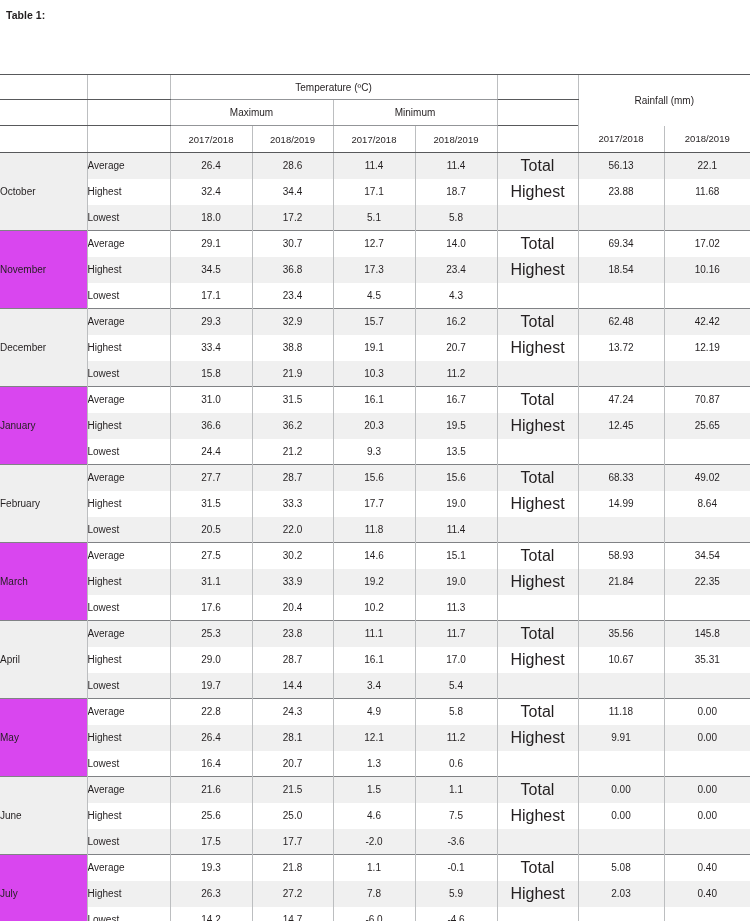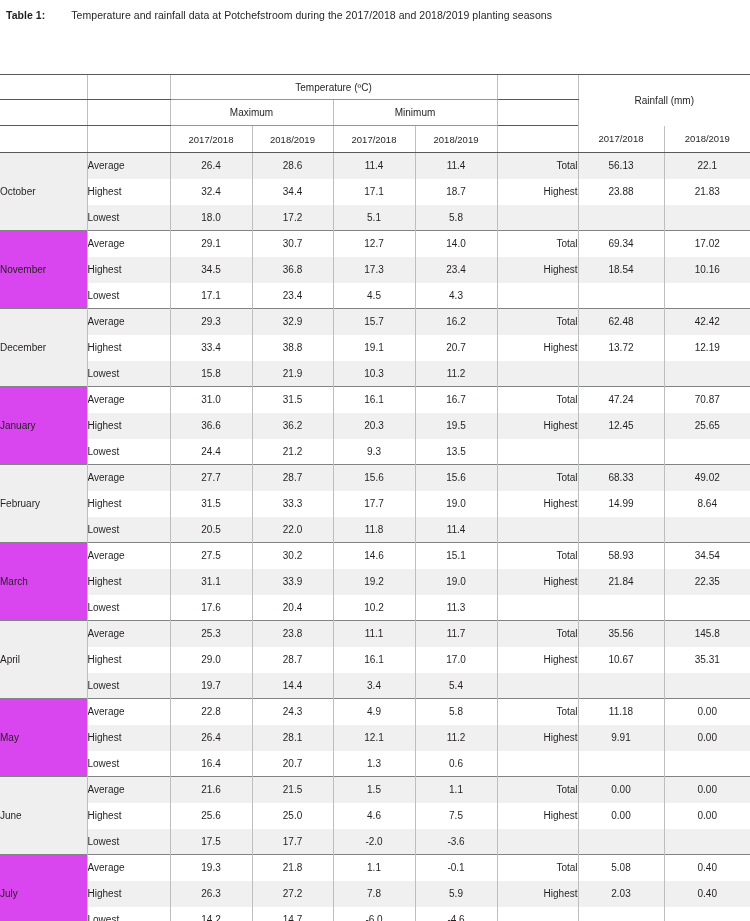--- a/index.html
+++ b/index.html
@@ -106,24 +106,24 @@
   .month-shade { background: #efefef; }
   .month-plain { background: #d946ef; }
 
   .stat {
     text-align: left;
     padding-left: 10px;
     font-weight: bold;
     font-size: 10px;
   }
   .rainlbl {
-    text-align: right;
+    text-align: center;
     padding-left: 8px;
     font-weight: bold;
-    font-size: 10px;
+    font-size: 16px;
   }
 
   .spacer-col { background: #ffffff; }
 
   .total-label {
     text-align: right;
     padding-right: 8px;
     font-weight: bold;
     font-size: 10px;
     background: #f0f0f0;
@@ -137,21 +137,20 @@
 
   .grp-sep { border-top: 1.1px solid #808285; }
 </style>
 </head>
 <body>
 
 <div class="page">
 
   <div class="caption">
     <span class="caption-label">Table 1:</span>
-    <span class="caption-text">Temperature and rainfall data at Potchefstroom during the 2017/2018 and 2018/2019 planting seasons</span>
   </div>
 
   <table class="tbl">
     <colgroup>
       <col style="width:87px">
       <col style="width:83px">
       <col style="width:82px">
       <col style="width:81px">
       <col style="width:82px">
       <col style="width:82px">
@@ -204,21 +203,21 @@
           <td class="cell cell-shade bl-thin">22.1</td>
         </tr>
         <tr>
           <td class="cell cell-plain stat bl-thin">Highest</td>
           <td class="cell cell-plain bl-thin">32.4</td>
           <td class="cell cell-plain bl-thin">34.4</td>
           <td class="cell cell-plain bl-thin">17.1</td>
           <td class="cell cell-plain bl-thin">18.7</td>
           <td class="cell cell-plain rainlbl bl-thin">Highest</td>
           <td class="cell cell-plain bl-thin">23.88</td>
-          <td class="cell cell-plain bl-thin">21.83</td>
+          <td class="cell cell-plain bl-thin">11.68</td>
         </tr>
         <tr>
           <td class="cell cell-shade stat bl-thin">Lowest</td>
           <td class="cell cell-shade bl-thin">18.0</td>
           <td class="cell cell-shade bl-thin">17.2</td>
           <td class="cell cell-shade bl-thin">5.1</td>
           <td class="cell cell-shade bl-thin">5.8</td>
           <td class="cell cell-shade rainlbl bl-thin"></td>
           <td class="cell cell-shade bl-thin"></td>
           <td class="cell cell-shade bl-thin"></td>

